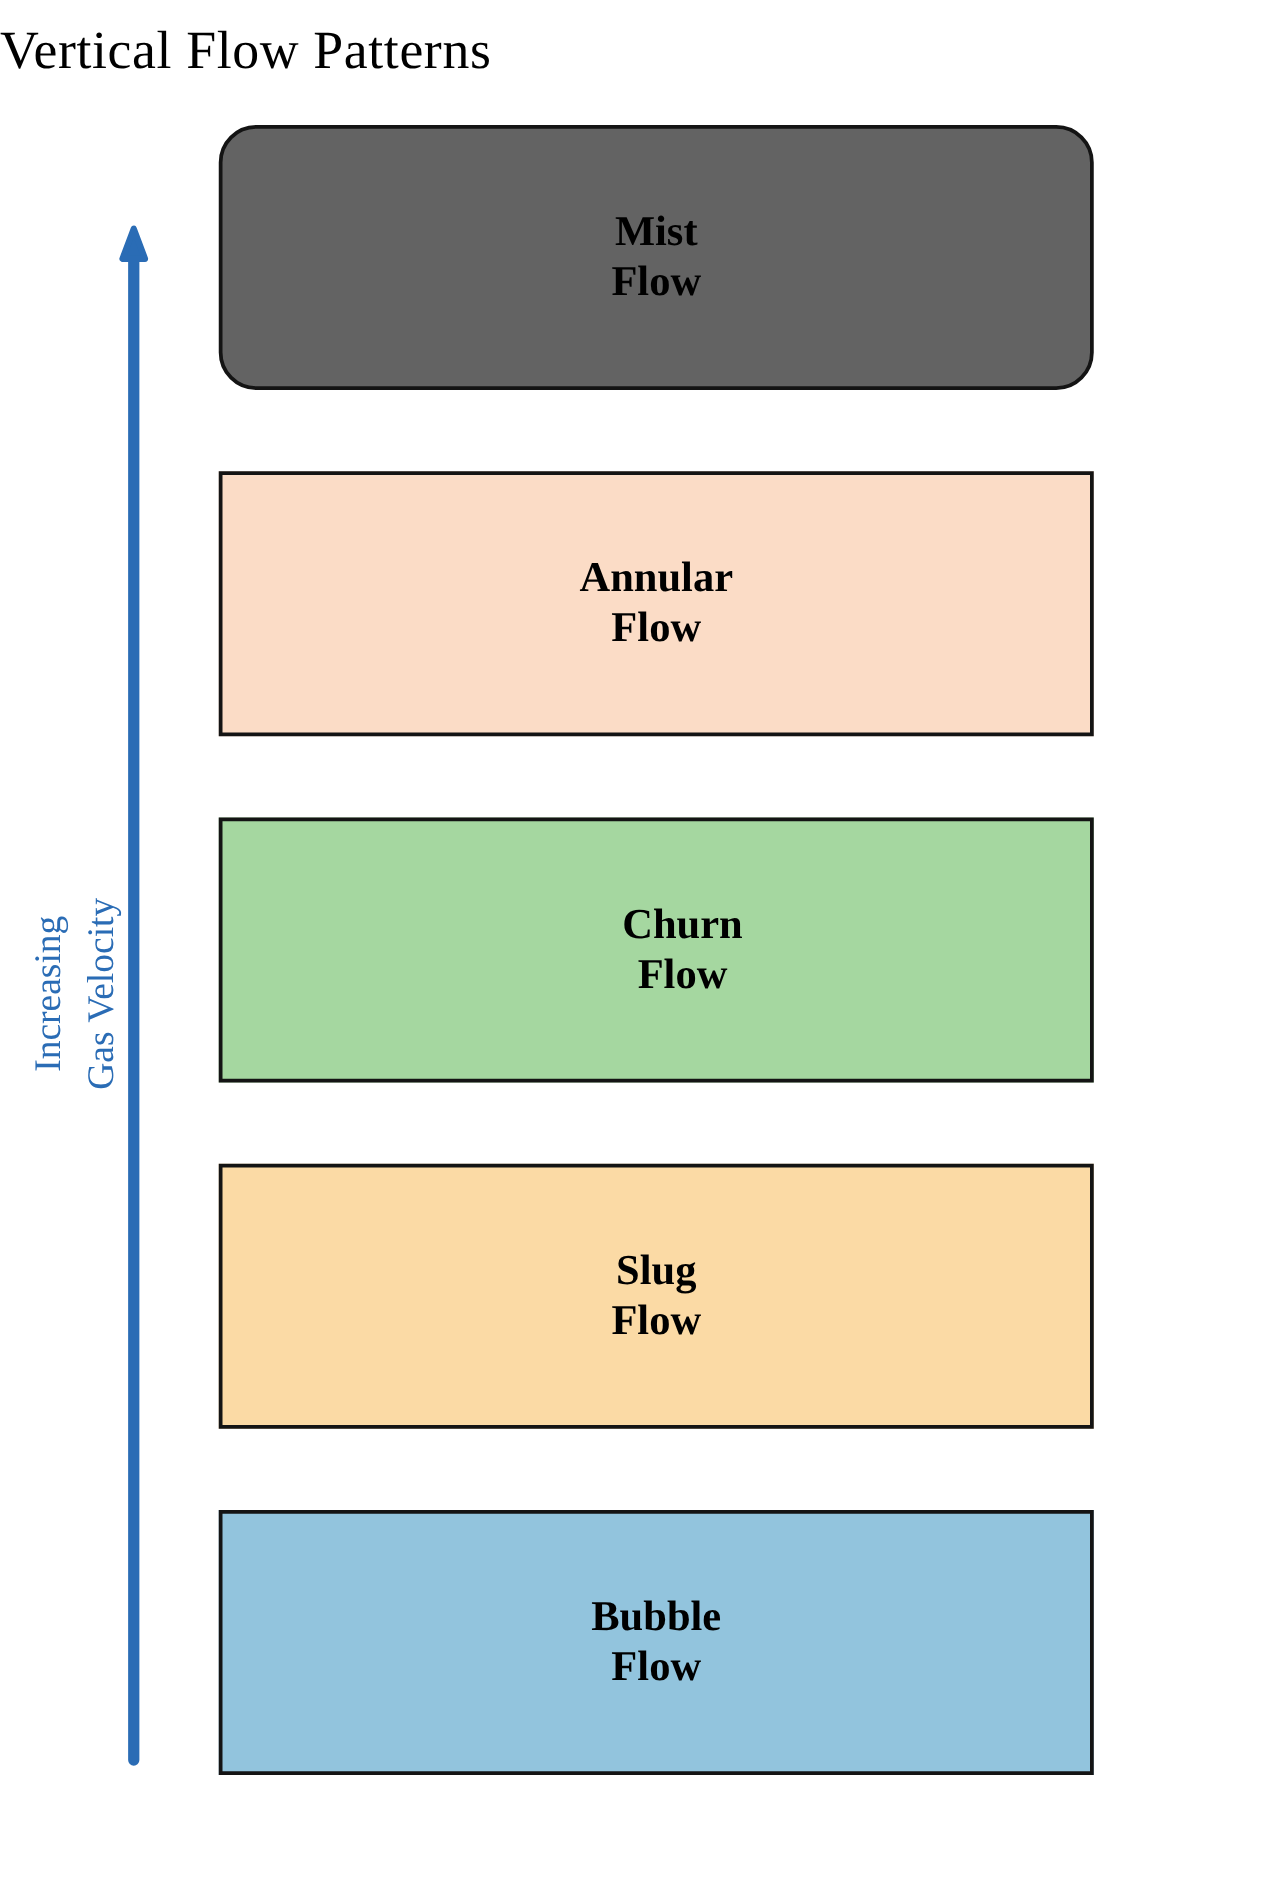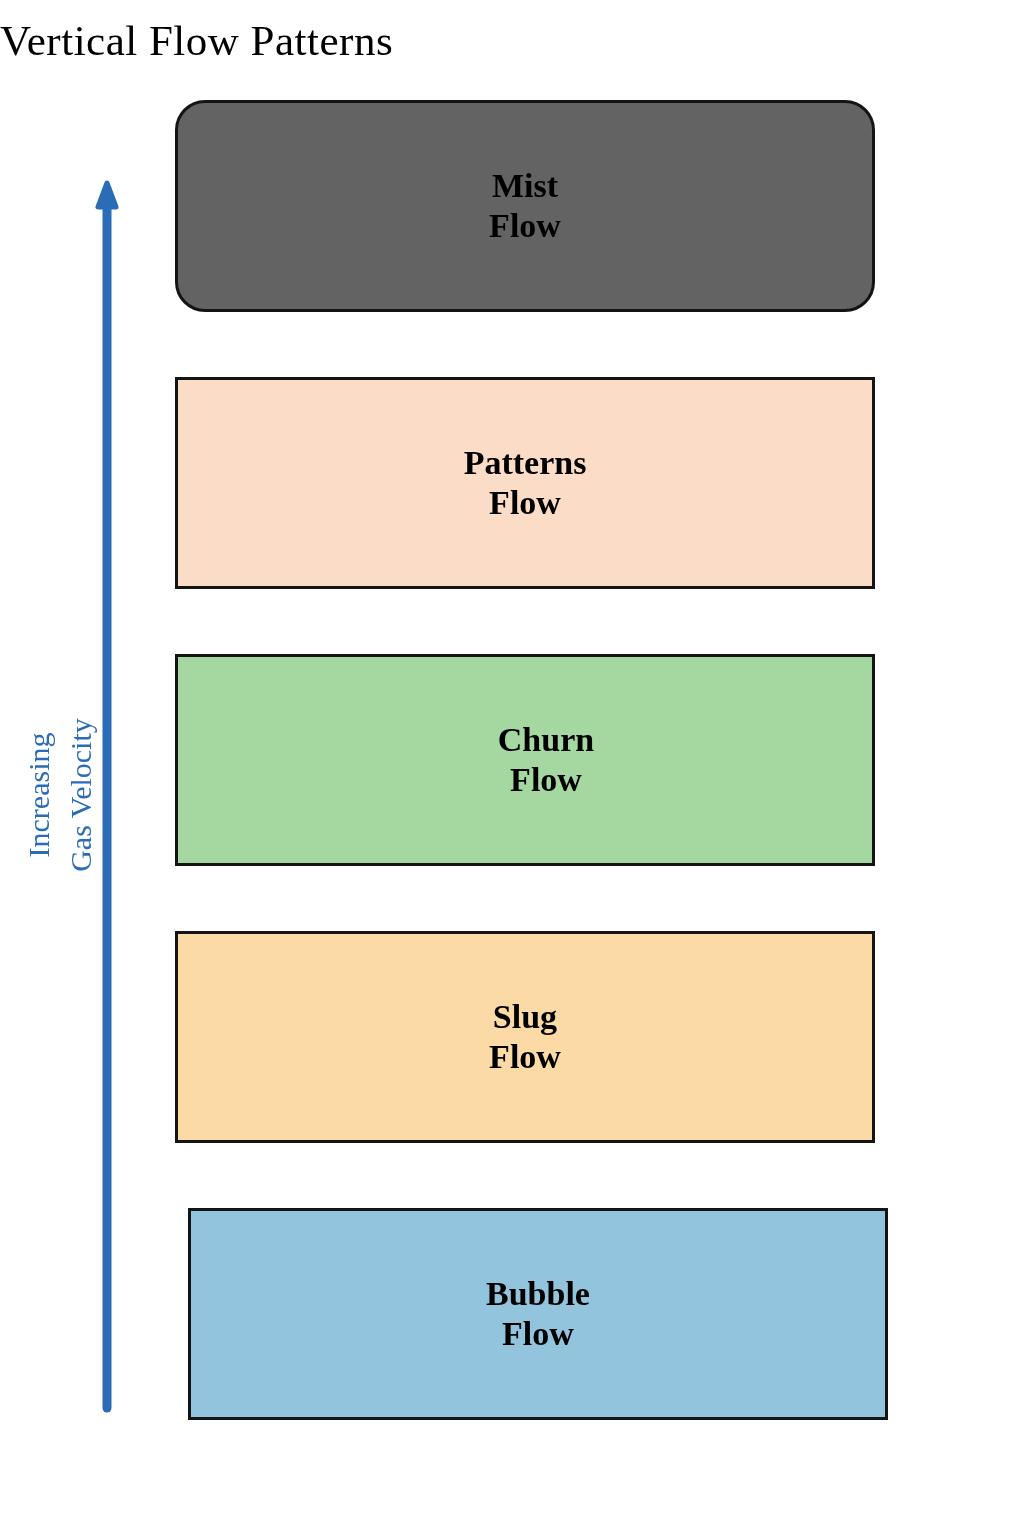--- a/index.html
+++ b/index.html
@@ -29,21 +29,21 @@
     height: 212px;
     border: 3px solid #141414;
     display: flex;
     align-items: center;
     justify-content: center;
   }
   .box-0 { top: 100px; border-radius: 30px; }
   .box-1 { top: 377px; }
   .box-2 { top: 654px; }
   .box-3 { top: 931px; }
-  .box-4 { top: 1208px; margin-left: 13px; }
+  .box-4 { top: 1208px; }
   .flow-label {
     text-align: center;
     font-weight: bold;
     font-size: 34px;
     line-height: 40px;
     color: #000000;
   }
   .arrow-svg {
     position: absolute;
     left: 80px;
@@ -81,21 +81,21 @@
 
   <div class="flow-box box-0" style="background-color: rgb(99, 99, 99); border-color: rgb(20, 20, 20);">
     <div class="flow-label">
       <span>Mist</span><br>
       <span>Flow</span>
     </div>
   </div>
 
   <div class="flow-box box-1" style="background-color: rgb(251, 220, 198); border-color: rgb(20, 20, 20);">
     <div class="flow-label">
-      <span>Patterns</span><br>
+      <span>Annular</span><br>
       <span>Flow</span>
     </div>
   </div>
 
   <div class="flow-box box-2" style="background-color: rgb(165, 215, 160); border-color: rgb(20, 20, 20); padding-left: 42px;">
     <div class="flow-label">
       <span>Churn</span><br>
       <span>Flow</span>
     </div>
   </div>

